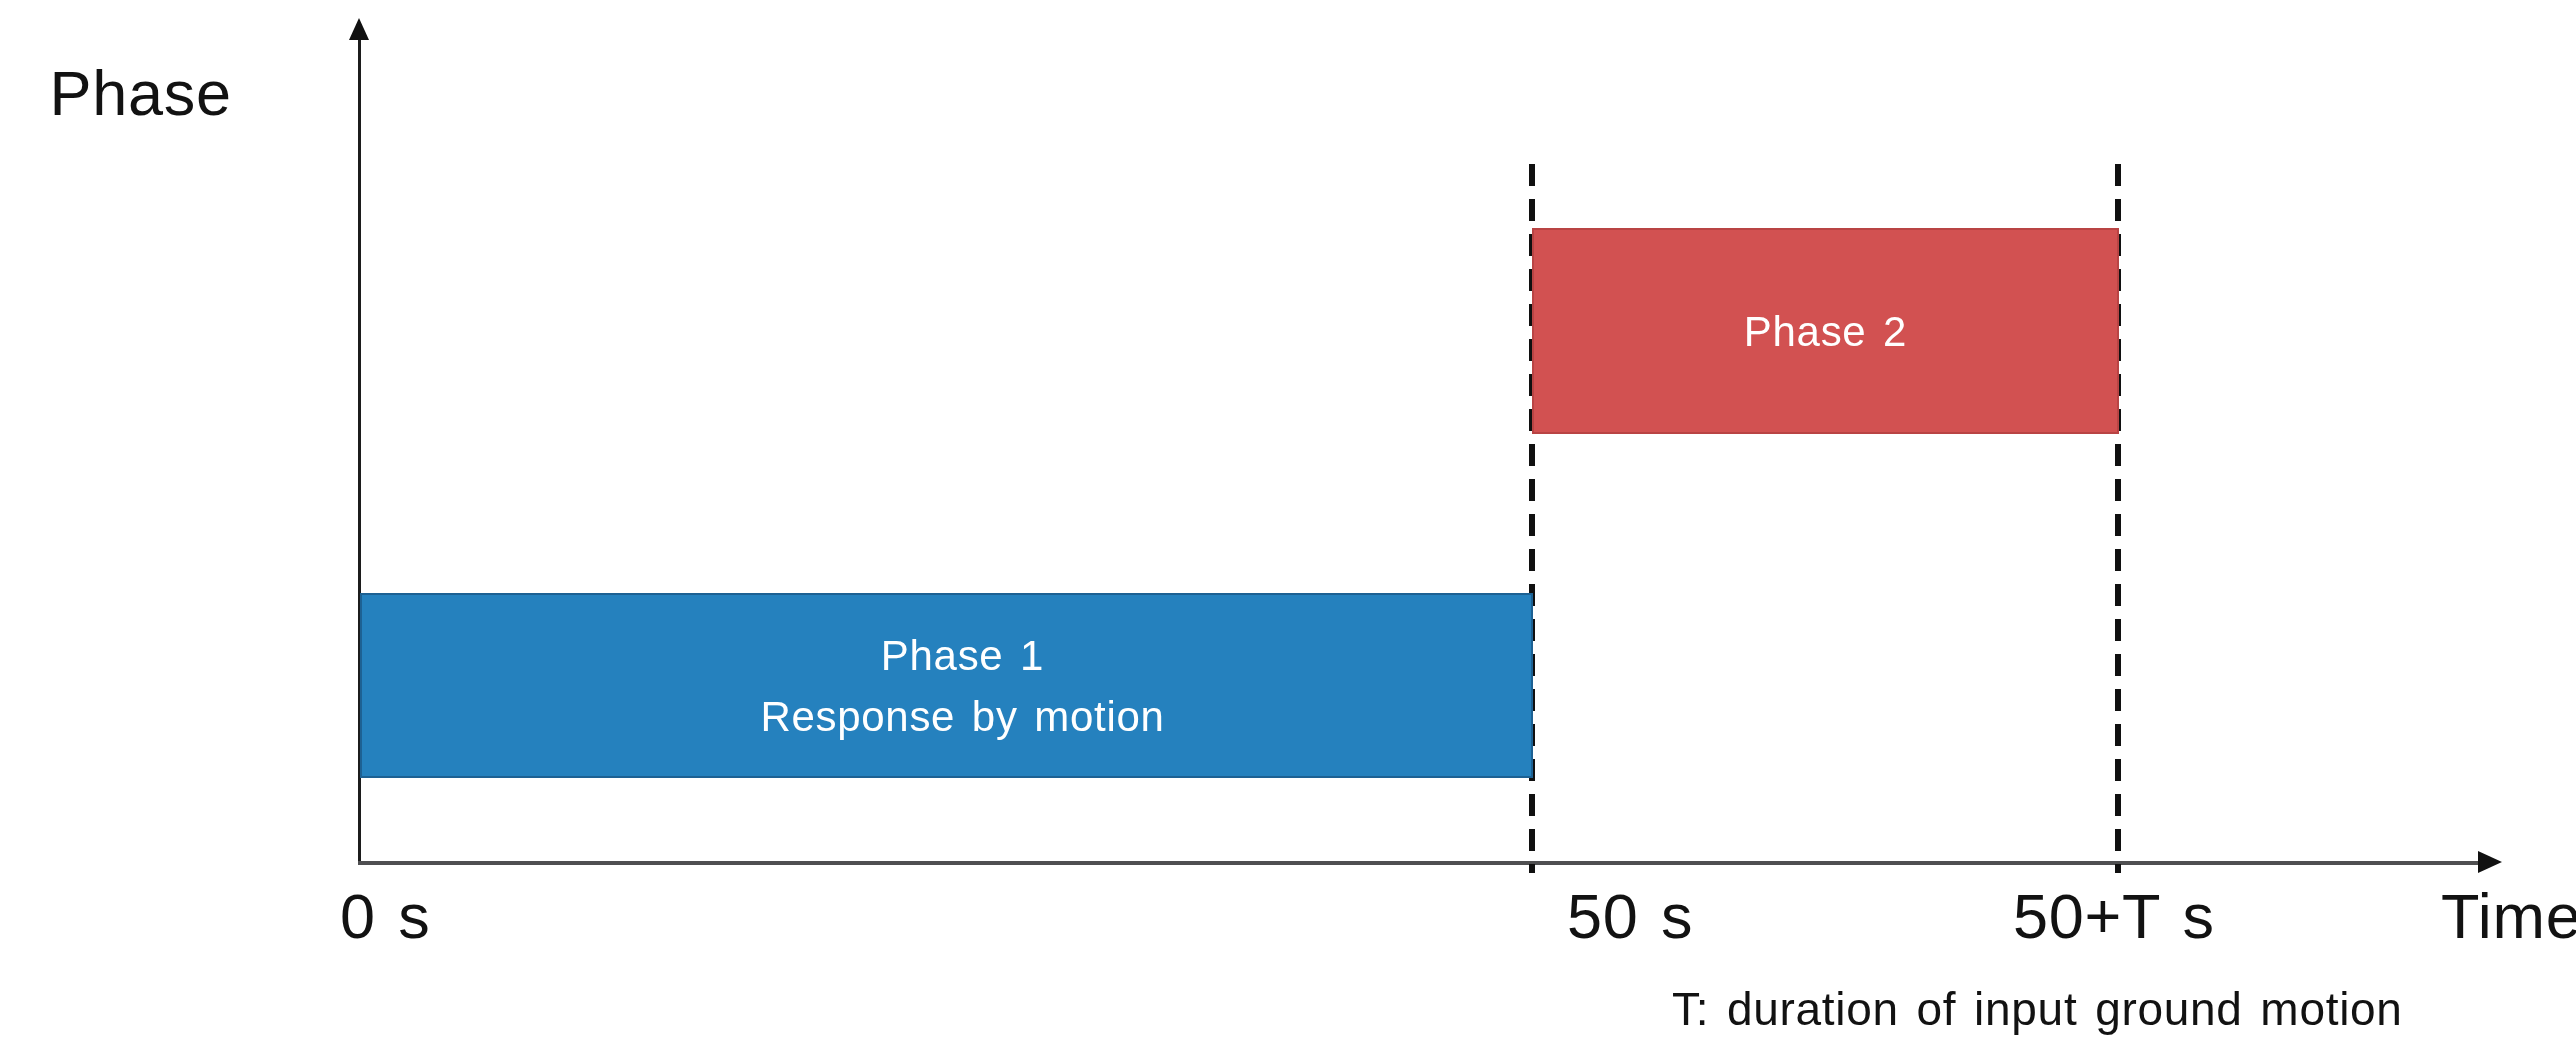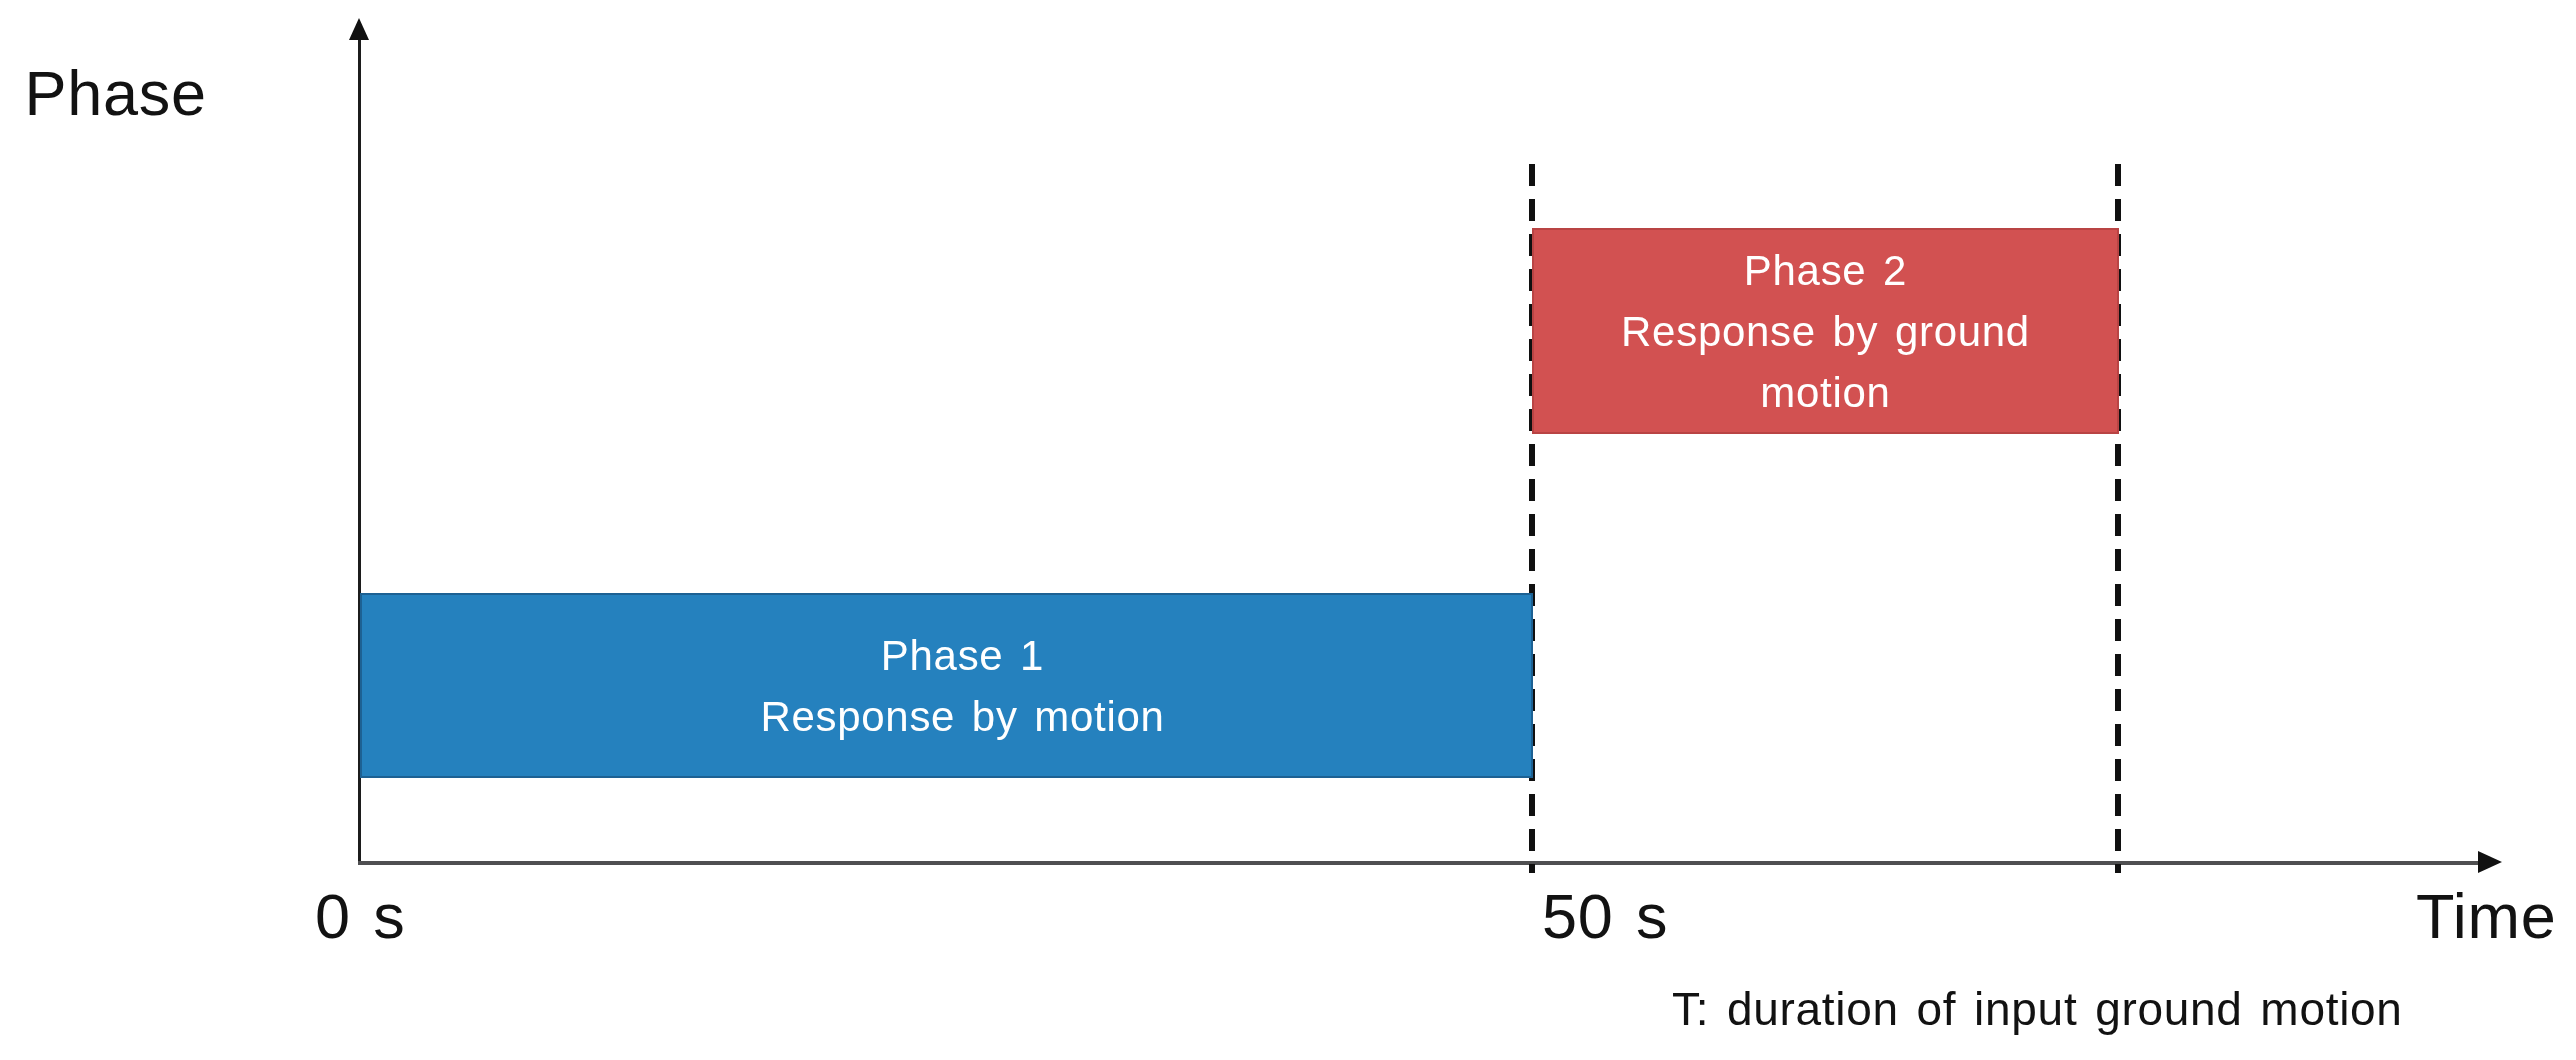--- a/index.html
+++ b/index.html
@@ -89,20 +89,21 @@
 
   
   .axis-label, .tick-label {
     position: absolute;
     color: #121212;
     font-size: 63px;
     line-height: 1.12;
     letter-spacing: 0.7px;
     word-spacing: 4.3px;
     white-space: nowrap;
+    margin-left: 25px;
   }
   .phase-axis-label { left: 24.5px;  top: 58px; }
   .time-axis-label  { left: 2416px; top: 881px; }
   .tick-label { text-align: left; }
   .tick-0   { left: 315px;  top: 881px; width: 144px; }
   .tick-50  { left: 1542px; top: 881px; width: 180px; }
   .tick-50t { left: 1988px; top: 881px; width: 248px; }
 
   .footnote {
     position: absolute;
@@ -128,25 +129,25 @@
   <div class="dashed-line dashed-50"></div>
   <div class="dashed-line dashed-50t"></div>
 
   <div class="phase-bar phase1-bar">
     <div>Phase 1</div>
     <div>Response by motion</div>
   </div>
 
   <div class="phase-bar phase2-bar">
     <div>Phase 2</div>
-    <div>Response by ground motion</div>
   </div>
 
   <div class="axis-label phase-axis-label">Phase</div>
   <div class="axis-label time-axis-label">Time</div>
 
   <div class="tick-label tick-0">0 s</div>
   <div class="tick-label tick-50">50 s</div>
+  <div class="tick-label tick-50t">50+T s</div>
 
   <div class="footnote">T: duration of input ground motion</div>
 
 </div>
 
 
 </body></html>

